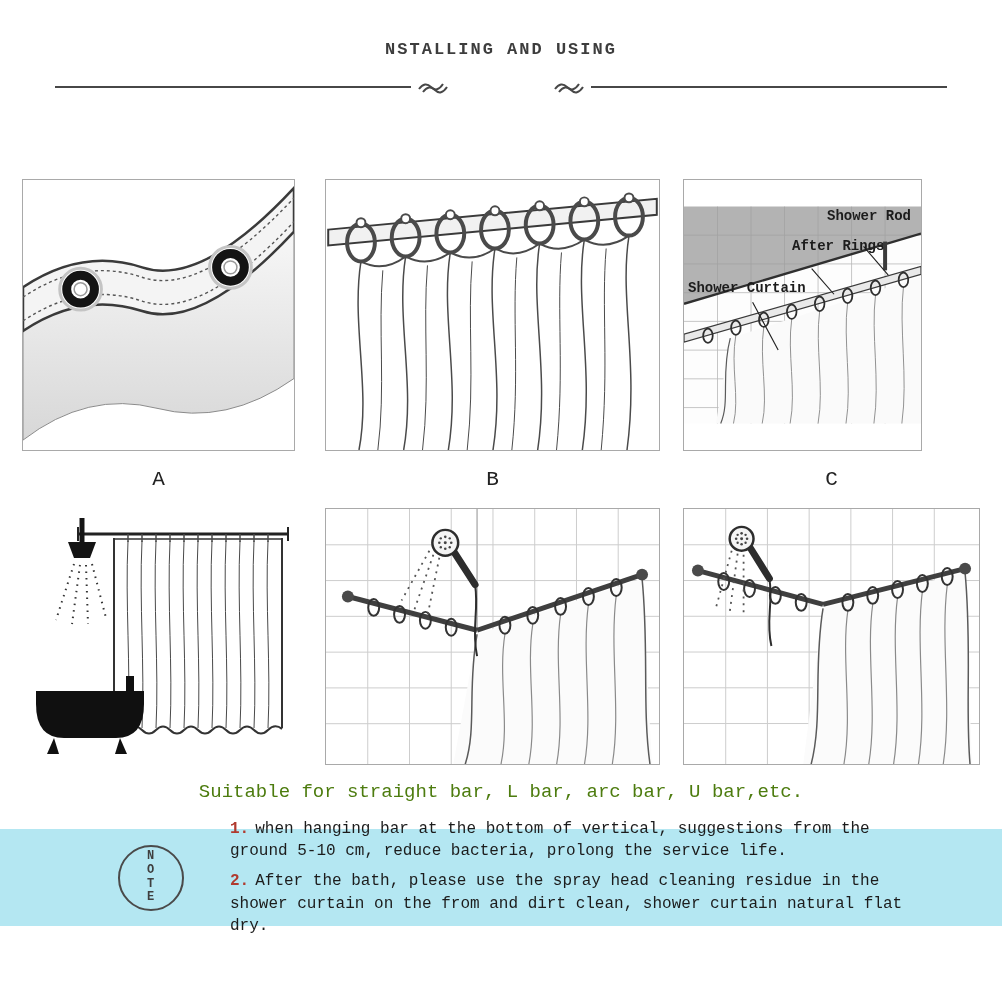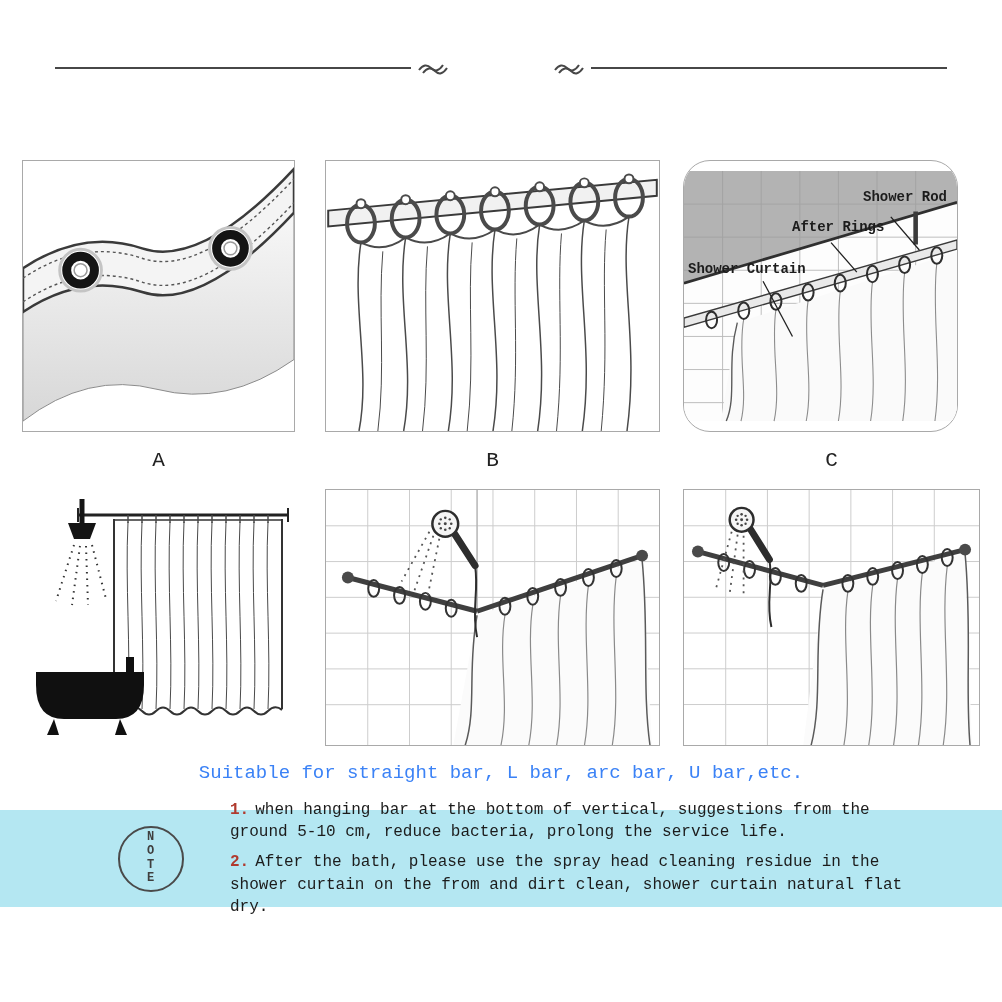--- a/index.html
+++ b/index.html
@@ -17,55 +17,56 @@
   .divider .rule { flex:1; height:0; border-top:2px solid #474747; }
   .divider .mid-gap { width:92px; }
   .squig { width:32px; height:16px; margin:0 6px; }
 
   
   .row { display:flex; margin:0 22px; align-items:flex-start; }
   .row-top { margin-top:82px; }
   .panel { border:1px solid #a9a9a9; background:#fff; overflow:hidden; }
   .p-a { width:273px; height:272px; }
   .p-b { width:335px; height:272px; margin-left:30px; }
-  .p-c { width:275px; height:272px; margin-left:23px; position:relative;border-radius:27px; }
+  .p-c { width:239px; height:272px; margin-left:23px; position:relative; }
   .labels-row { display:flex; margin:0 22px; height:57px; align-items:center; }
   .panel-label { text-align:center; font-size:21px; color:#222; }
   .label-a { width:273px; }
   .label-b { width:335px; margin-left:30px; }
   .label-c { width:297px; margin-left:23px; }
   .p-d { width:273px; height:257px; background:#fff; overflow:hidden; }
   .p-e { width:335px; height:257px; margin-left:30px; border:1px solid #a9a9a9; }
   .p-f { width:297px; height:257px; margin-left:23px; border:1px solid #a9a9a9; }
   .panel svg, .p-d svg { width:100%; height:100%; display:block; }
 
   
   .c-label { position:absolute; font-size:14px; font-weight:700; color:#1c1c1c; white-space:nowrap; }
   .lbl-rod { top:28px; right:10px; }
   .lbl-rings { top:58px; left:108px; }
   .lbl-curtain { top:100px; left:4px; }
 
   
-  .suitable { margin-top:16px; text-align:center; font-size:19px; color:#3b82f6; }
+  .suitable { margin-top:16px; text-align:center; font-size:19px; color:#4d7c0f; }
 
   
   .note-banner { margin-top:26px; height:97px; width:1002px; background:var(--banner-bg,#b4e7f2); display:flex; align-items:center; }
   .stamp { width:66px; height:66px; border:2px solid #4a4a4a; border-radius:50%; margin-left:118px;
            display:flex; flex-direction:column; align-items:center; justify-content:center; color:#3f3f3f; flex-shrink:0; }
   .stamp span { font-size:12px; line-height:1.15; font-weight:700; letter-spacing:1px; }
   .note-text { margin-left:38px; width:718px; font-size:16px; line-height:1.4; color:#1c1c1c; }
   .note-text p { margin:8px; }
   .note-text .num { color:var(--note-num,#b03a2e); font-weight:700; margin-right:6px; }
 </style>
 </head>
 <body>
 
 <div class="page">
 
   <header class="header">
+    <h1 class="title">NSTALLING AND USING</h1>
     <div class="divider">
       <span class="rule"></span>
       <svg class="squig" viewBox="0 0 32 16">
         <path d="M2,10 Q8,2 14,8 Q20,14 26,5" stroke="#474747" stroke-width="2" fill="none"></path>
         <path d="M6,13 Q12,5 18,11 Q24,17 30,8" stroke="#474747" stroke-width="2" fill="none"></path>
       </svg>
       <span class="mid-gap"></span>
       <svg class="squig" viewBox="0 0 32 16">
         <path d="M2,10 Q8,2 14,8 Q20,14 26,5" stroke="#474747" stroke-width="2" fill="none"></path>
         <path d="M6,13 Q12,5 18,11 Q24,17 30,8" stroke="#474747" stroke-width="2" fill="none"></path>

